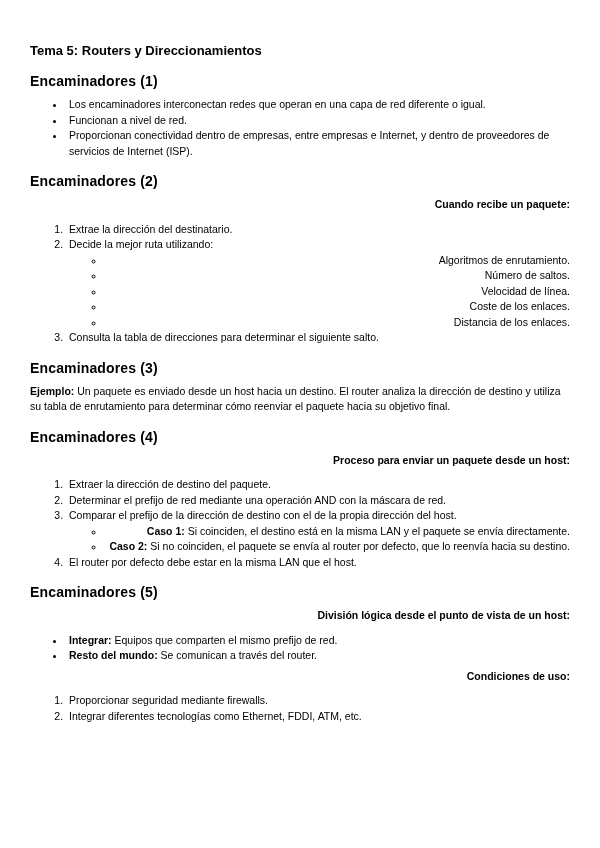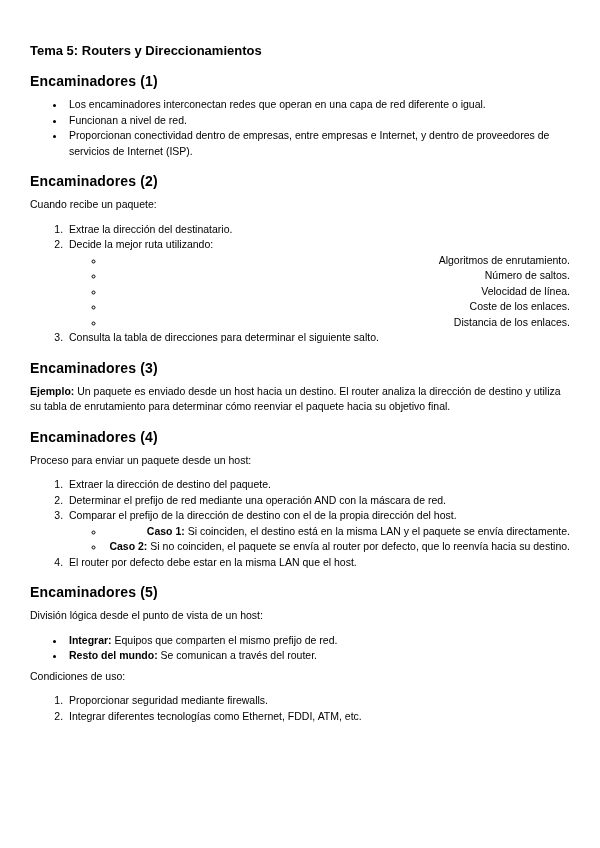--- a/index.html
+++ b/index.html
@@ -29,22 +29,23 @@
   h2 {
     font-size: 14px;
     line-height: 18px;
     font-weight: bold;
     letter-spacing: 0.15px;
     margin: 13px 0 7px 0;
   }
   h3 {
     font-size: 10.5px;
     line-height: 15.5px;
-    font-weight: normal;
+    font-weight: bold;
     margin: 5px 0 9px 0;
+    text-align: right;
   }
   p {
     margin: 2px 0 0 0;
   }
   ul, ol {
     margin: 1px 0 4px 0;
     padding-left: 36px;
   }
   ul { list-style-type: disc; }
   ol { list-style-type: decimal; }

